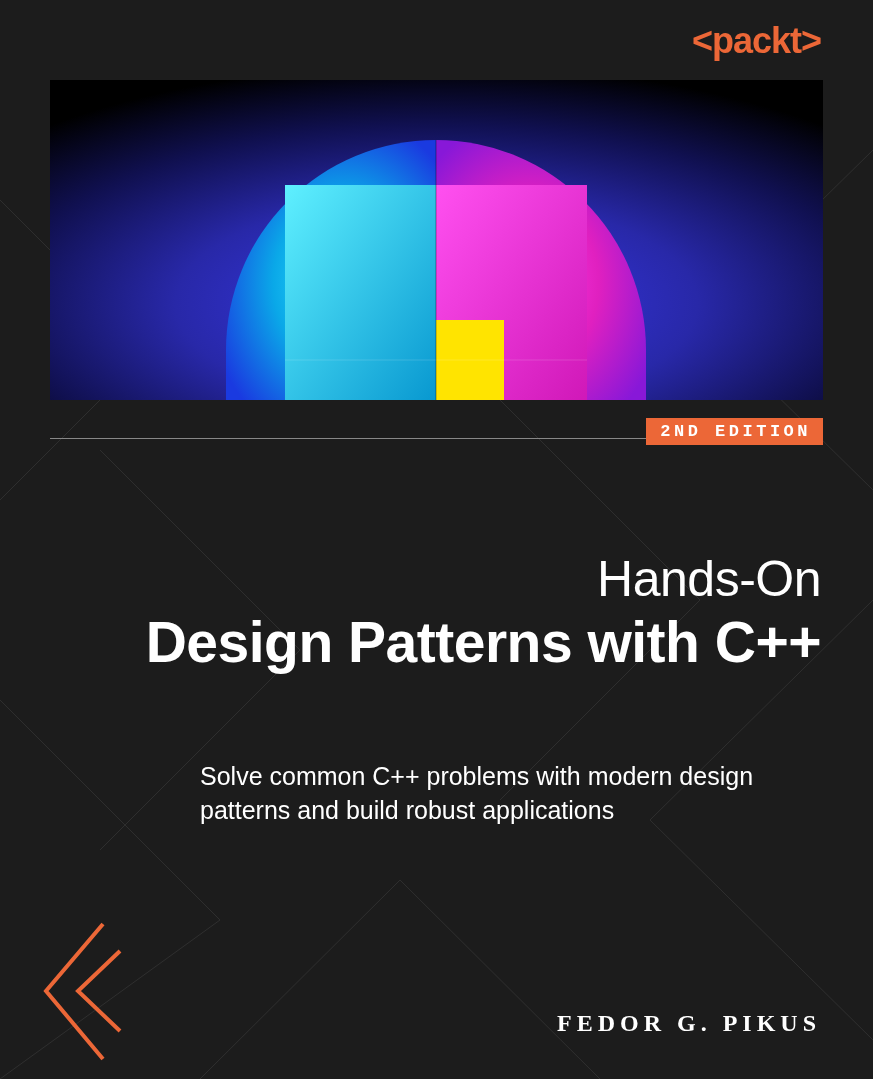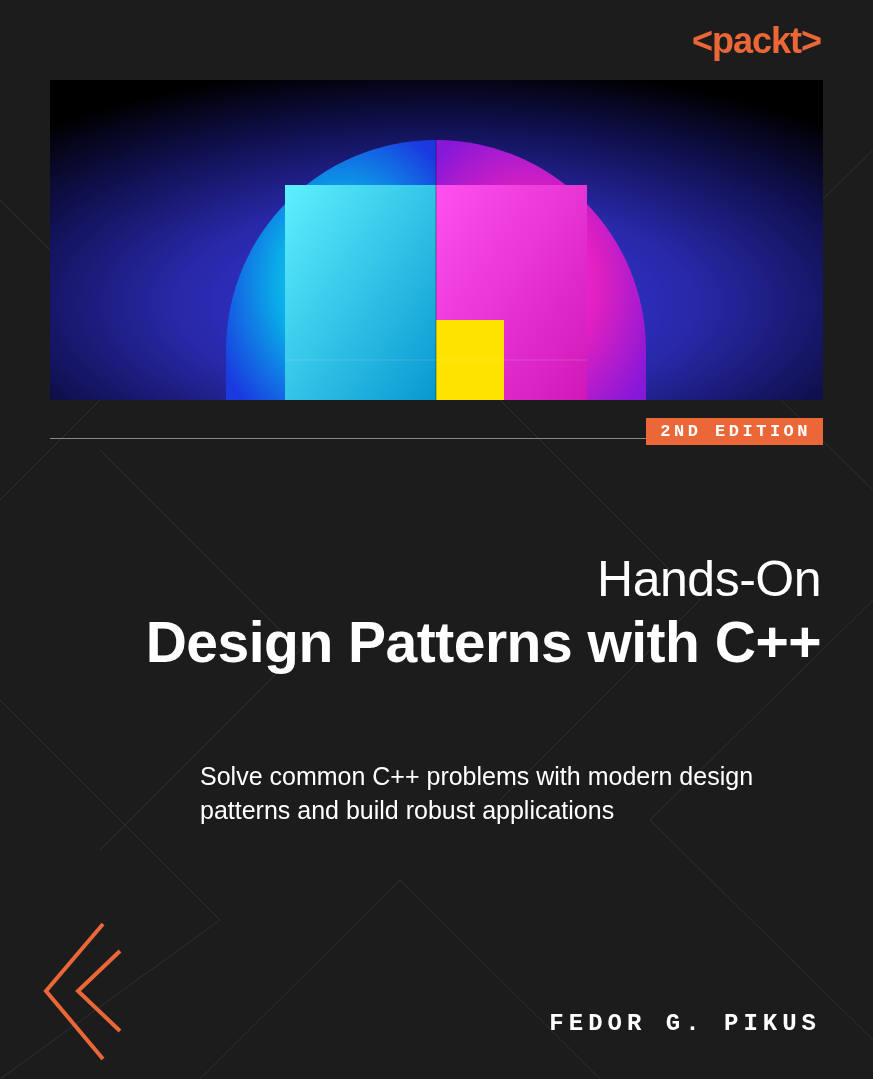--- a/index.html
+++ b/index.html
@@ -102,21 +102,21 @@
       font-weight: 300;
       font-size: 25px;
       line-height: 1.35;
       z-index: 2;
     }
     .author {
       position: absolute;
       bottom: 42px;
       right: 52px;
       color: #fff;
-      font-family: Liberation Mono, monospace;
+      font-family: Liberation Serif, serif;
       font-weight: 700;
       font-size: 24px;
       letter-spacing: 5px;
       z-index: 2;
     }
     .accent-chevron {
       position: absolute;
       bottom: 15px;
       left: 38px;
       z-index: 2;

